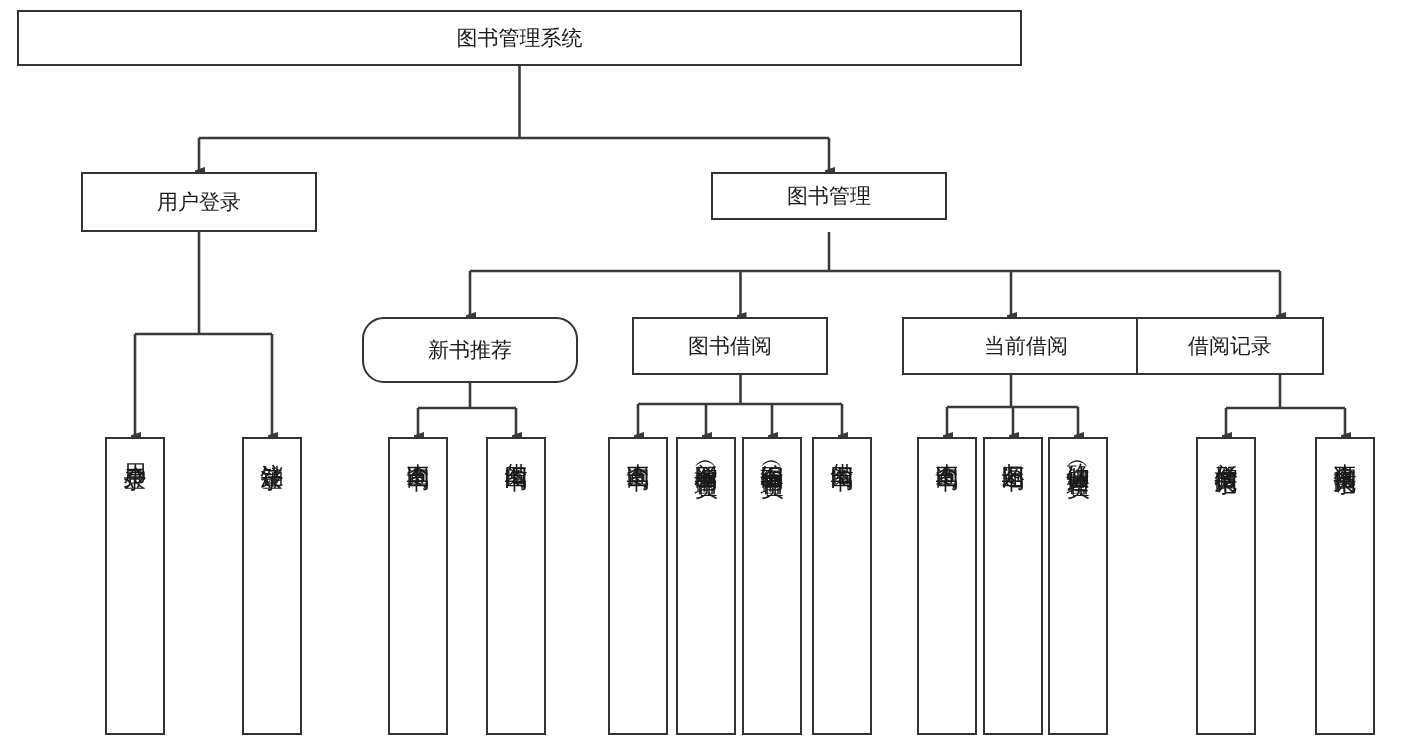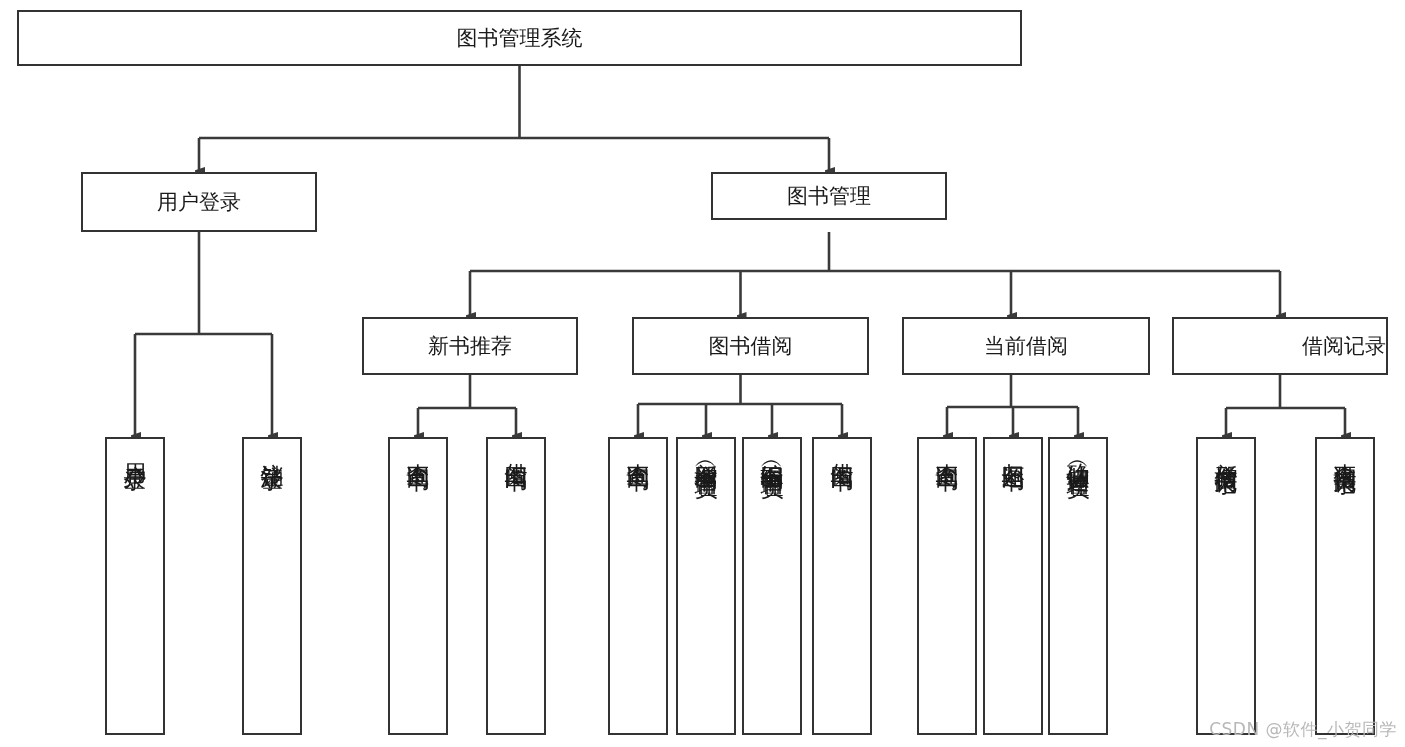--- a/index.html
+++ b/index.html
@@ -115,30 +115,30 @@
   <div id="nodes">
       <div class="node horiz" style="left: 17px; top: 10px; width: 1005px; height: 56px; align-items: center;">
         <span class="label">图书管理系统</span>
       </div>
       <div class="node horiz" style="left: 81px; top: 172px; width: 236px; height: 60px;">
         <span class="label">用户登录</span>
       </div>
       <div class="node horiz" style="left: 711px; top: 172px; width: 236px; height: 48px;">
         <span class="label">图书管理</span>
       </div>
-      <div class="node horiz" style="left: 362px; top: 317px; width: 216px; height: 58px;">
+      <div class="node horiz" style="left: 362px; top: 317px; width: 216px; height: 66px; border-radius: 22px;">
         <span class="label">新书推荐</span>
       </div>
-      <div class="node horiz" style="left: 632px; top: 317px; width: 237px; height: 58px;">
+      <div class="node horiz" style="left: 632px; top: 317px; width: 196px; height: 58px;">
         <span class="label">图书借阅</span>
       </div>
       <div class="node horiz" style="left: 902px; top: 317px; width: 248px; height: 58px;">
         <span class="label">当前借阅</span>
       </div>
-      <div class="node horiz" style="left: 1172px; top: 317px; width: 216px; height: 58px; justify-content: flex-end;">
+      <div class="node horiz" style="left: 1136px; top: 317px; width: 188px; height: 58px;">
         <span class="label">借阅记录</span>
       </div>
       <div class="node vert" style="left: 105px; top: 437px; width: 60px; height: 298px;">
         <span class="label">用户登录</span>
       </div>
       <div class="node vert" style="left: 242px; top: 437px; width: 60px; height: 298px;">
         <span class="label">注销登录</span>
       </div>
       <div class="node vert" style="left: 388px; top: 437px; width: 60px; height: 298px;">
         <span class="label">查询图书</span>
@@ -168,14 +168,13 @@
         <span class="label">确认归还（管理员）</span>
       </div>
       <div class="node vert" style="left: 1196px; top: 437px; width: 60px; height: 298px;">
         <span class="label">新增借阅记录</span>
       </div>
       <div class="node vert" style="left: 1315px; top: 437px; width: 60px; height: 298px;">
         <span class="label">查询借阅记录</span>
       </div>
     </div>
 
-  <div class="watermark">CSDN @软件_小贺同学</div>
 </div>
 
 </body></html>

